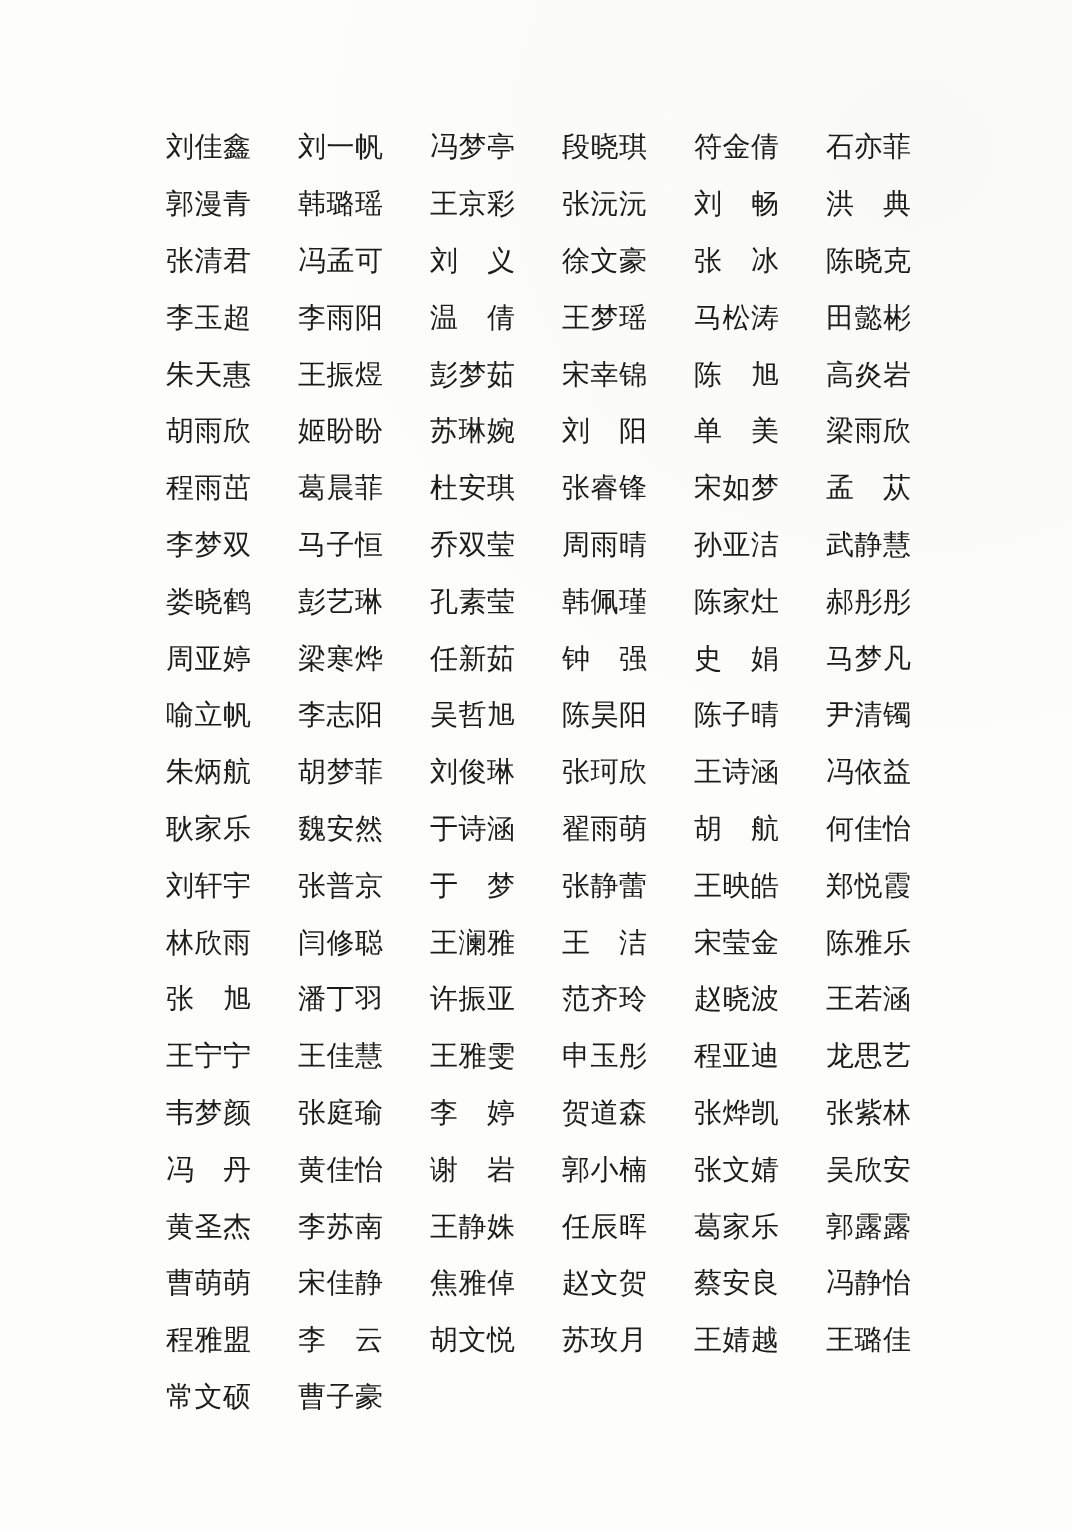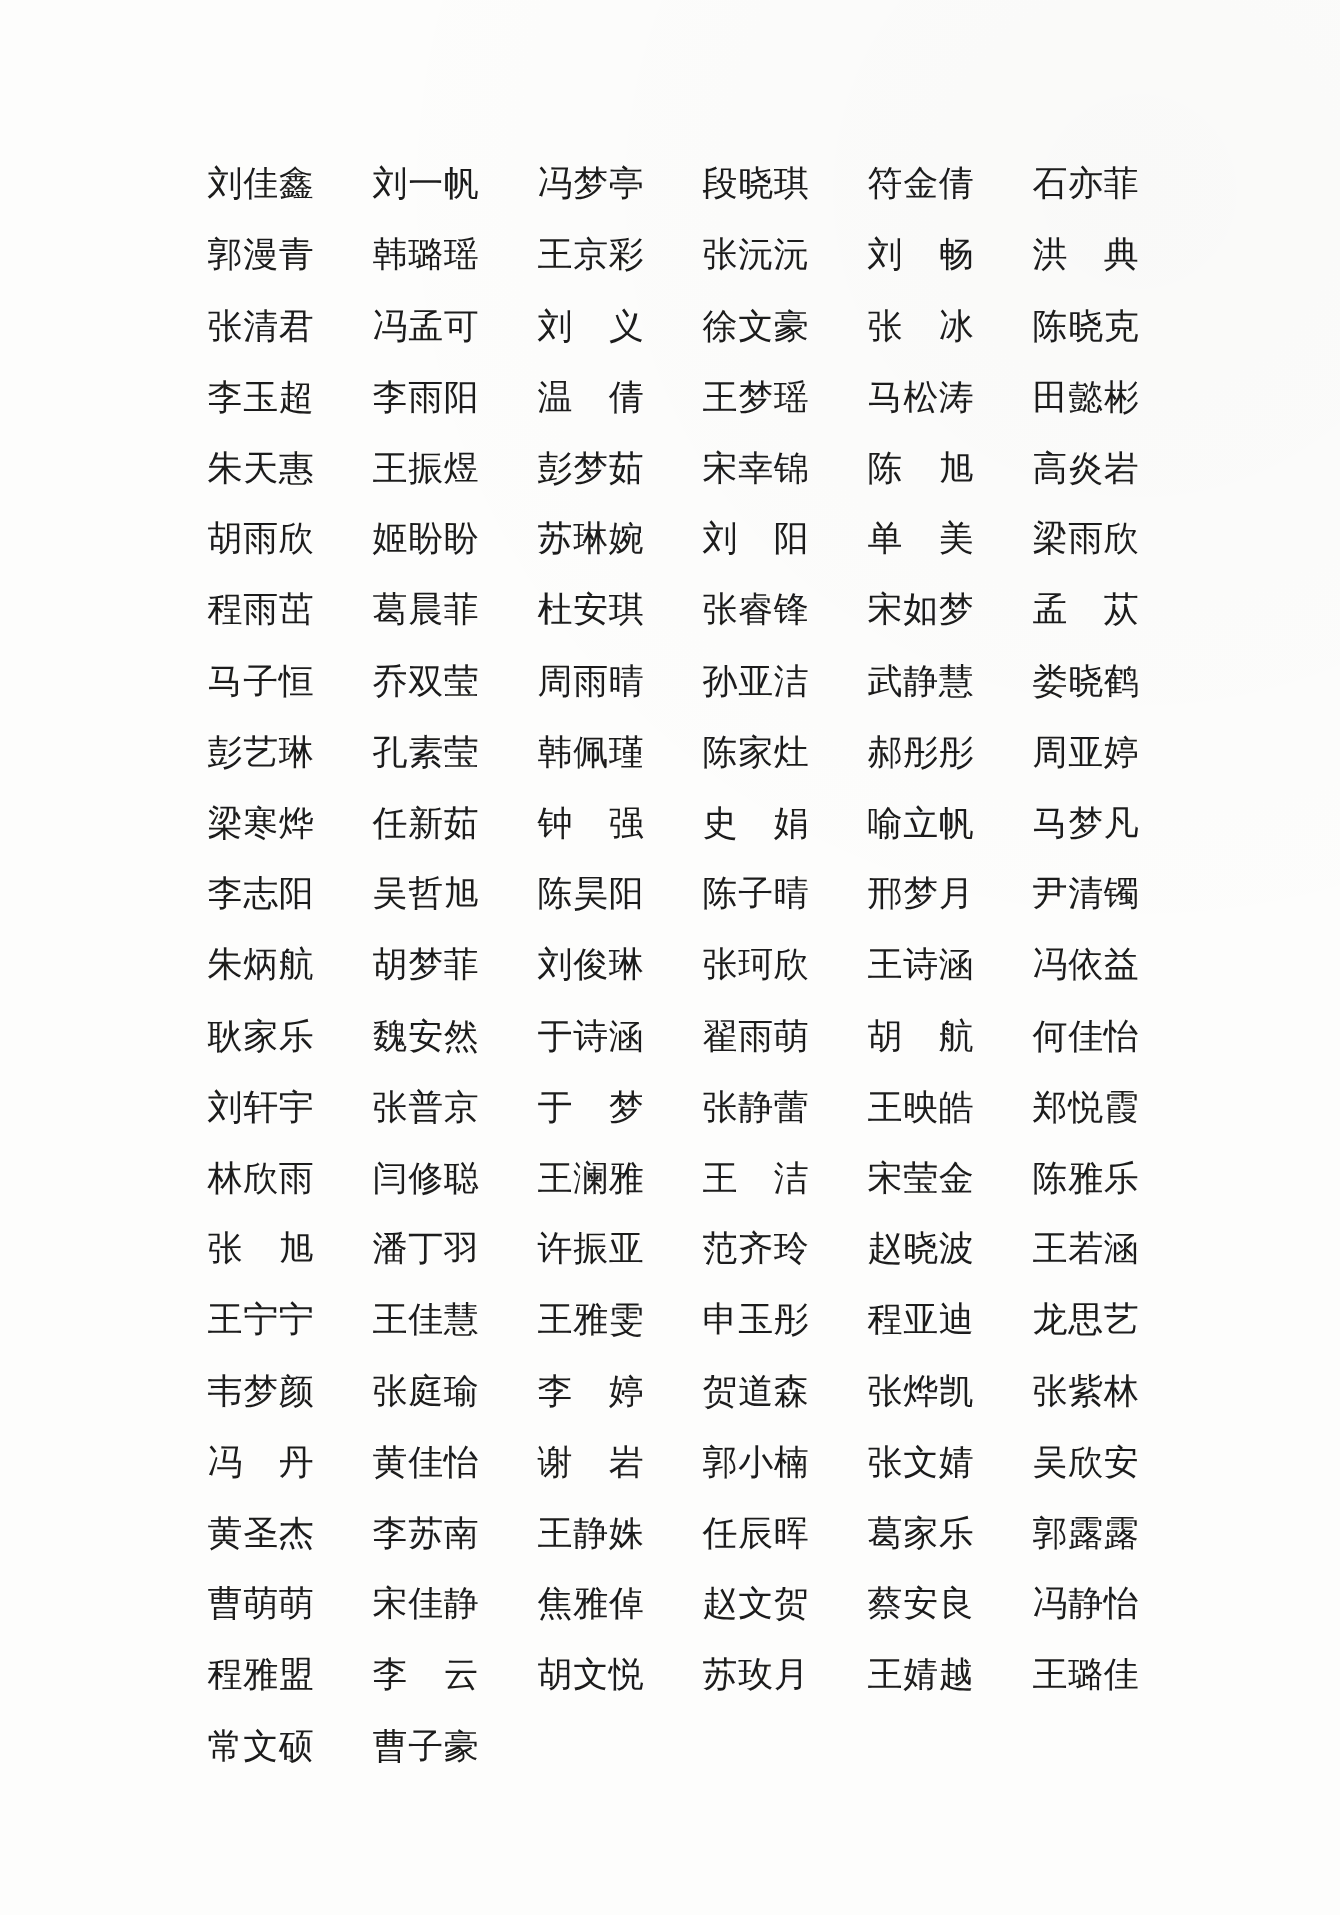--- a/index.html
+++ b/index.html
@@ -82,43 +82,43 @@
       <span class="name-cell">苏琳婉</span>
       <span class="name-cell">刘　阳</span>
       <span class="name-cell">单　美</span>
       <span class="name-cell">梁雨欣</span>
       <span class="name-cell">程雨茁</span>
       <span class="name-cell">葛晨菲</span>
       <span class="name-cell">杜安琪</span>
       <span class="name-cell">张睿锋</span>
       <span class="name-cell">宋如梦</span>
       <span class="name-cell">孟　苁</span>
+      <span class="name-cell">李梦双</span>
       <span class="name-cell">马子恒</span>
       <span class="name-cell">乔双莹</span>
       <span class="name-cell">周雨晴</span>
       <span class="name-cell">孙亚洁</span>
       <span class="name-cell">武静慧</span>
       <span class="name-cell">娄晓鹤</span>
       <span class="name-cell">彭艺琳</span>
       <span class="name-cell">孔素莹</span>
       <span class="name-cell">韩佩瑾</span>
       <span class="name-cell">陈家灶</span>
       <span class="name-cell">郝彤彤</span>
       <span class="name-cell">周亚婷</span>
       <span class="name-cell">梁寒烨</span>
       <span class="name-cell">任新茹</span>
       <span class="name-cell">钟　强</span>
       <span class="name-cell">史　娟</span>
+      <span class="name-cell">马梦凡</span>
       <span class="name-cell">喻立帆</span>
-      <span class="name-cell">马梦凡</span>
       <span class="name-cell">李志阳</span>
       <span class="name-cell">吴哲旭</span>
       <span class="name-cell">陈昊阳</span>
       <span class="name-cell">陈子晴</span>
-      <span class="name-cell">邢梦月</span>
       <span class="name-cell">尹清镯</span>
       <span class="name-cell">朱炳航</span>
       <span class="name-cell">胡梦菲</span>
       <span class="name-cell">刘俊琳</span>
       <span class="name-cell">张珂欣</span>
       <span class="name-cell">王诗涵</span>
       <span class="name-cell">冯依益</span>
       <span class="name-cell">耿家乐</span>
       <span class="name-cell">魏安然</span>
       <span class="name-cell">于诗涵</span>

